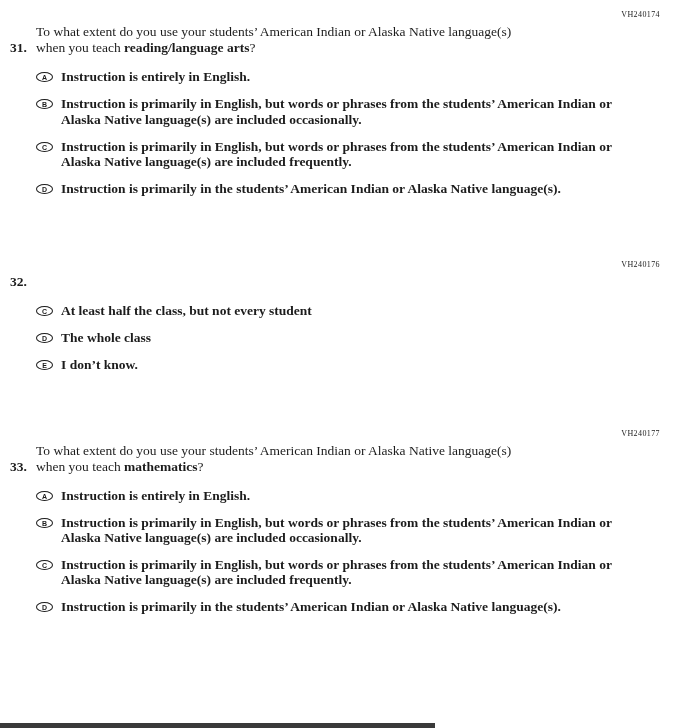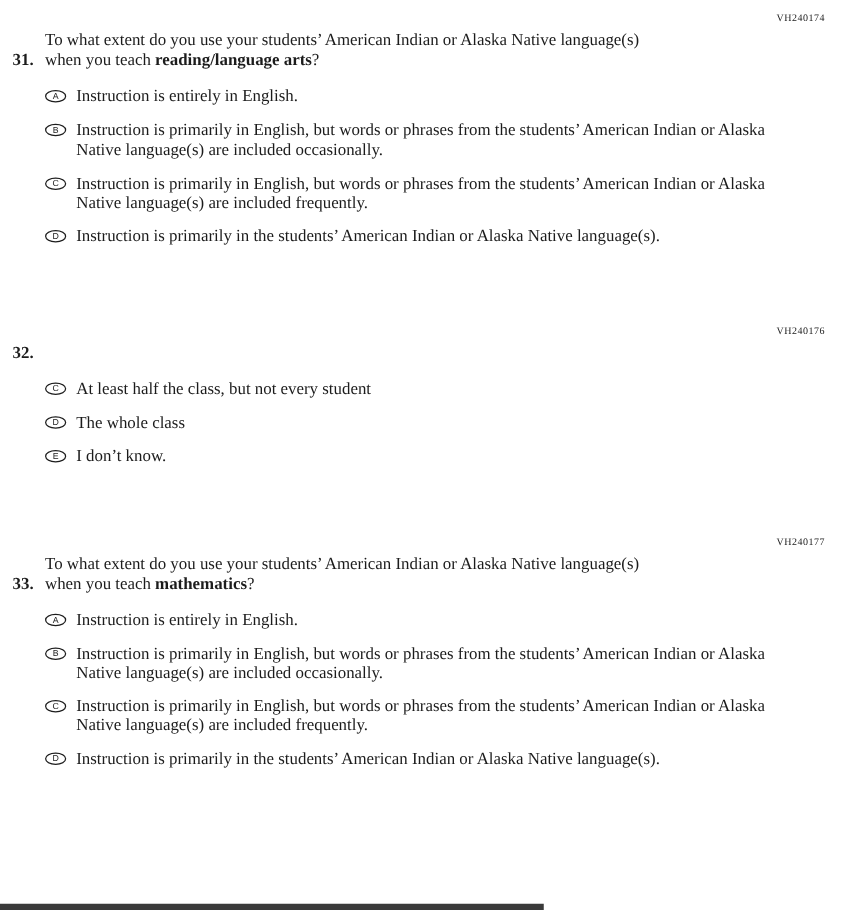--- a/index.html
+++ b/index.html
@@ -35,21 +35,21 @@
     font-size: 13.5px;
     line-height: 1.2;
   }
   .q-prompt {
     font-size: 13.5px;
     line-height: 1.2;
     max-width: 480px;
   }
   .q-prompt .bold { font-weight: bold; }
 
-  .options { margin-top: 13px; padding-left: 26px; }
+  .options { margin-top: 13px; padding-left: 26px; font-weight: bold; }
   .option {
     display: flex;
     align-items: flex-start;
     margin-bottom: 12px;
     font-size: 13.5px;
     line-height: 1.12;
   }
   .bubble {
     flex: 0 0 17px;
     width: 17px;

